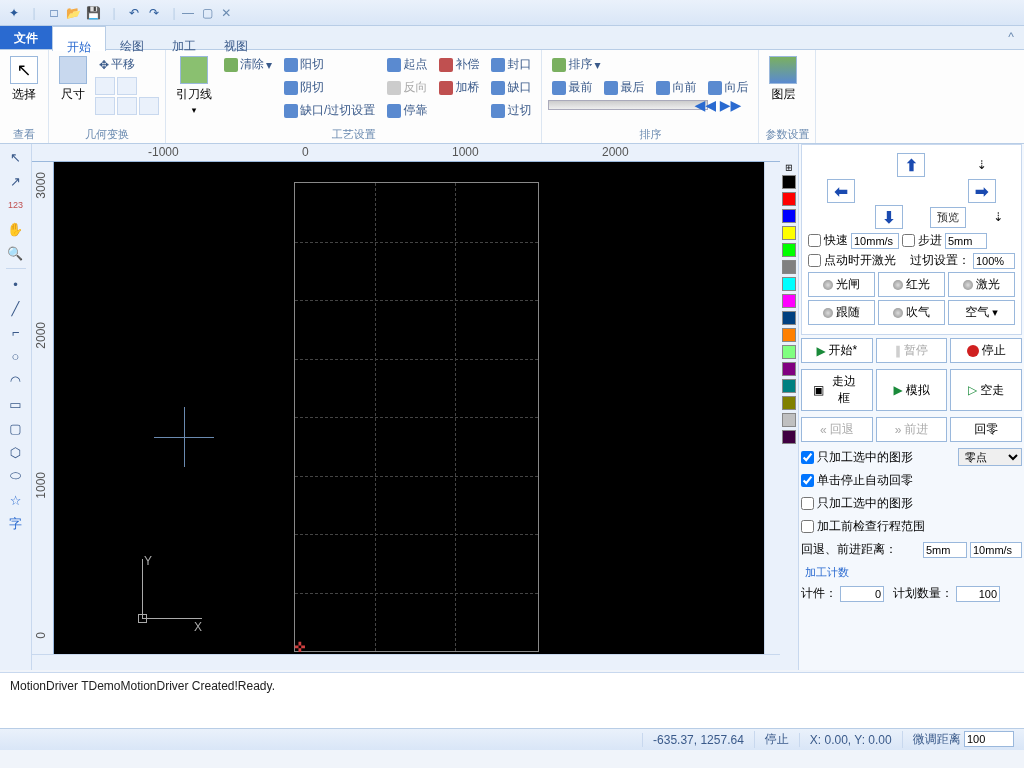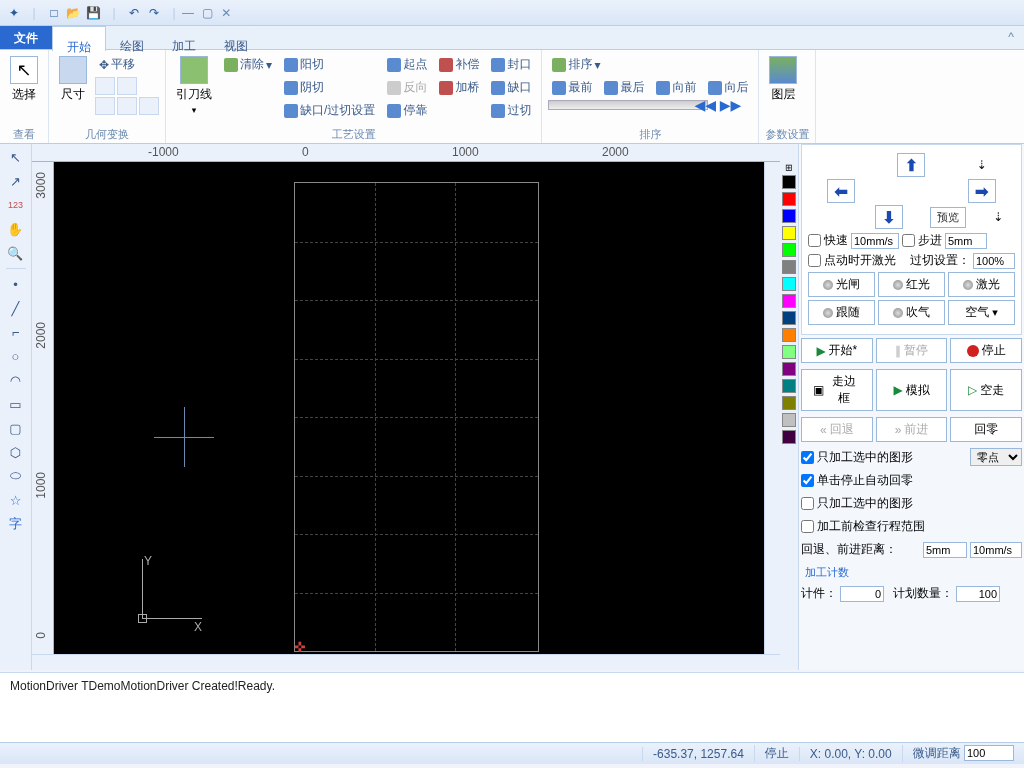--- a/index.html
+++ b/index.html
@@ -65,21 +65,21 @@
 .chkrow { display: flex; align-items: center; gap: 3px; margin: 3px 2px; font-size: 11px; }
 .numin { width: 48px; border: 1px solid #9ab8dc; font-size: 11px; padding: 1px 2px; }
 .btnrow { display: flex; gap: 3px; margin: 3px 2px; }
 .btnrow button { flex: 1; border: 1px solid #9ab8dc; background: #fff; padding: 3px 11px; font-size: 11px; display: flex; align-items: center; justify-content: center; gap: 3px; }
 .dot { width: 10px; height: 10px; border-radius: 50%; background: radial-gradient(#ddd,#888); display: inline-block; }
 .section-h { color: #2a6ad0; font-size: 11px; padding: 4px 6px 2px; }
 .playico { color: #1a8a3a; }
 .stopico { width: 12px; height: 12px; background: #d02020; border-radius: 50%; display: inline-block; }
 
 .log { position: absolute; left: 0; right: 0; bottom: 22px; height: 74px; background: #fff; border-top: 1px solid #c8d8ee; padding: 6px 10px; font-family: monospace; color: #222; }
-.statusbar { position: absolute; left: 0; right: 0; bottom: 4px; height: 22px; background: linear-gradient(#eaf1fb,#d9e6f7); border-top: 1px solid #b8cde6; display: flex; align-items: center; font-size: 11px; color: #3a5a8a; }
+.statusbar { position: absolute; left: 0; right: 0; bottom: 18px; height: 22px; background: linear-gradient(#eaf1fb,#d9e6f7); border-top: 1px solid #b8cde6; display: flex; align-items: center; font-size: 11px; color: #3a5a8a; }
 .statusbar .cell { padding: 0 10px; border-left: 1px solid #c8d8ee; }
 .statusbar .fill { flex: 1; }
 </style>
 </head>
 <body>
 
 <div class="titlebar">
   <div class="qat">
     <span>✦</span>
     <span style="color:#b8cde6">|</span>
@@ -428,21 +428,21 @@
           <span>»</span>
           <span>前进</span>
         </button>
       <button>
           <span>回零</span>
         </button>
     </div>
     <div class="chkrow">
         <input type="checkbox" checked="" style="">
         <span>只加工选中的图形</span>
-      <select class="numin" style="width:52px;margin-left:auto"><option>零点</option></select>
+      <select class="numin" style="width:64px;margin-left:auto"><option>零点</option></select>
       </div>
     <div class="chkrow">
         <input type="checkbox" checked="" style="">
         <span>单击停止自动回零</span>
       </div>
     <div class="chkrow">
         <input type="checkbox" style="">
         <span>只加工选中的图形</span>
       </div>
     <div class="chkrow">

